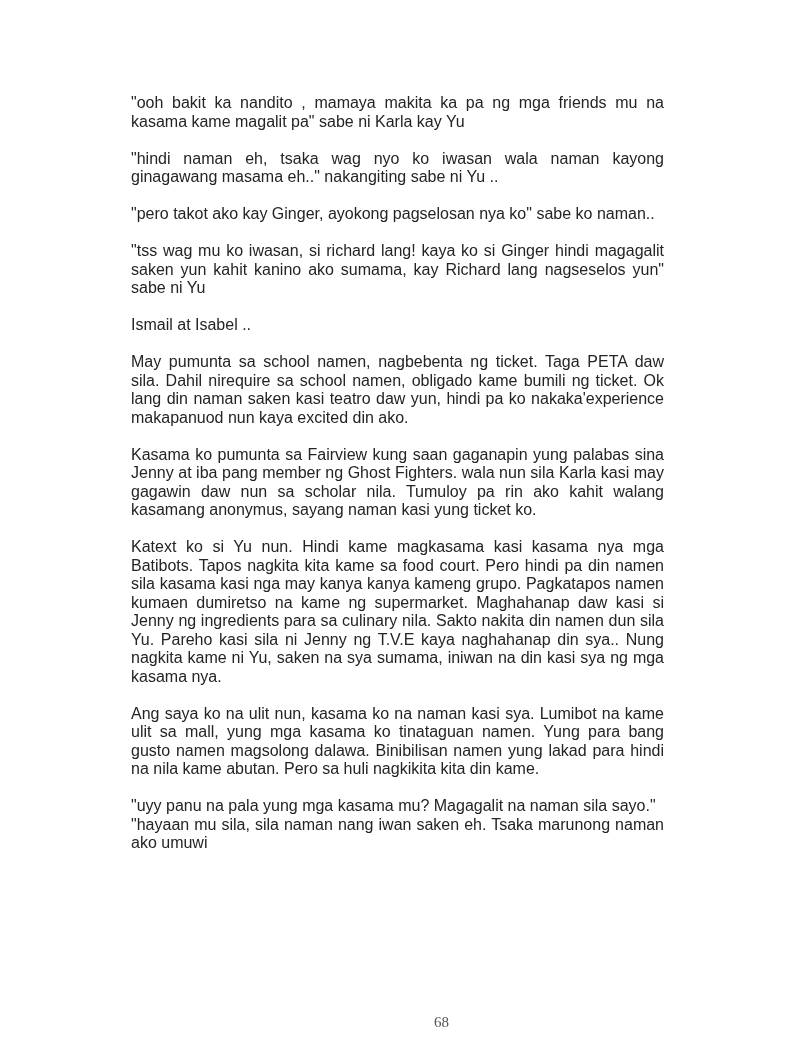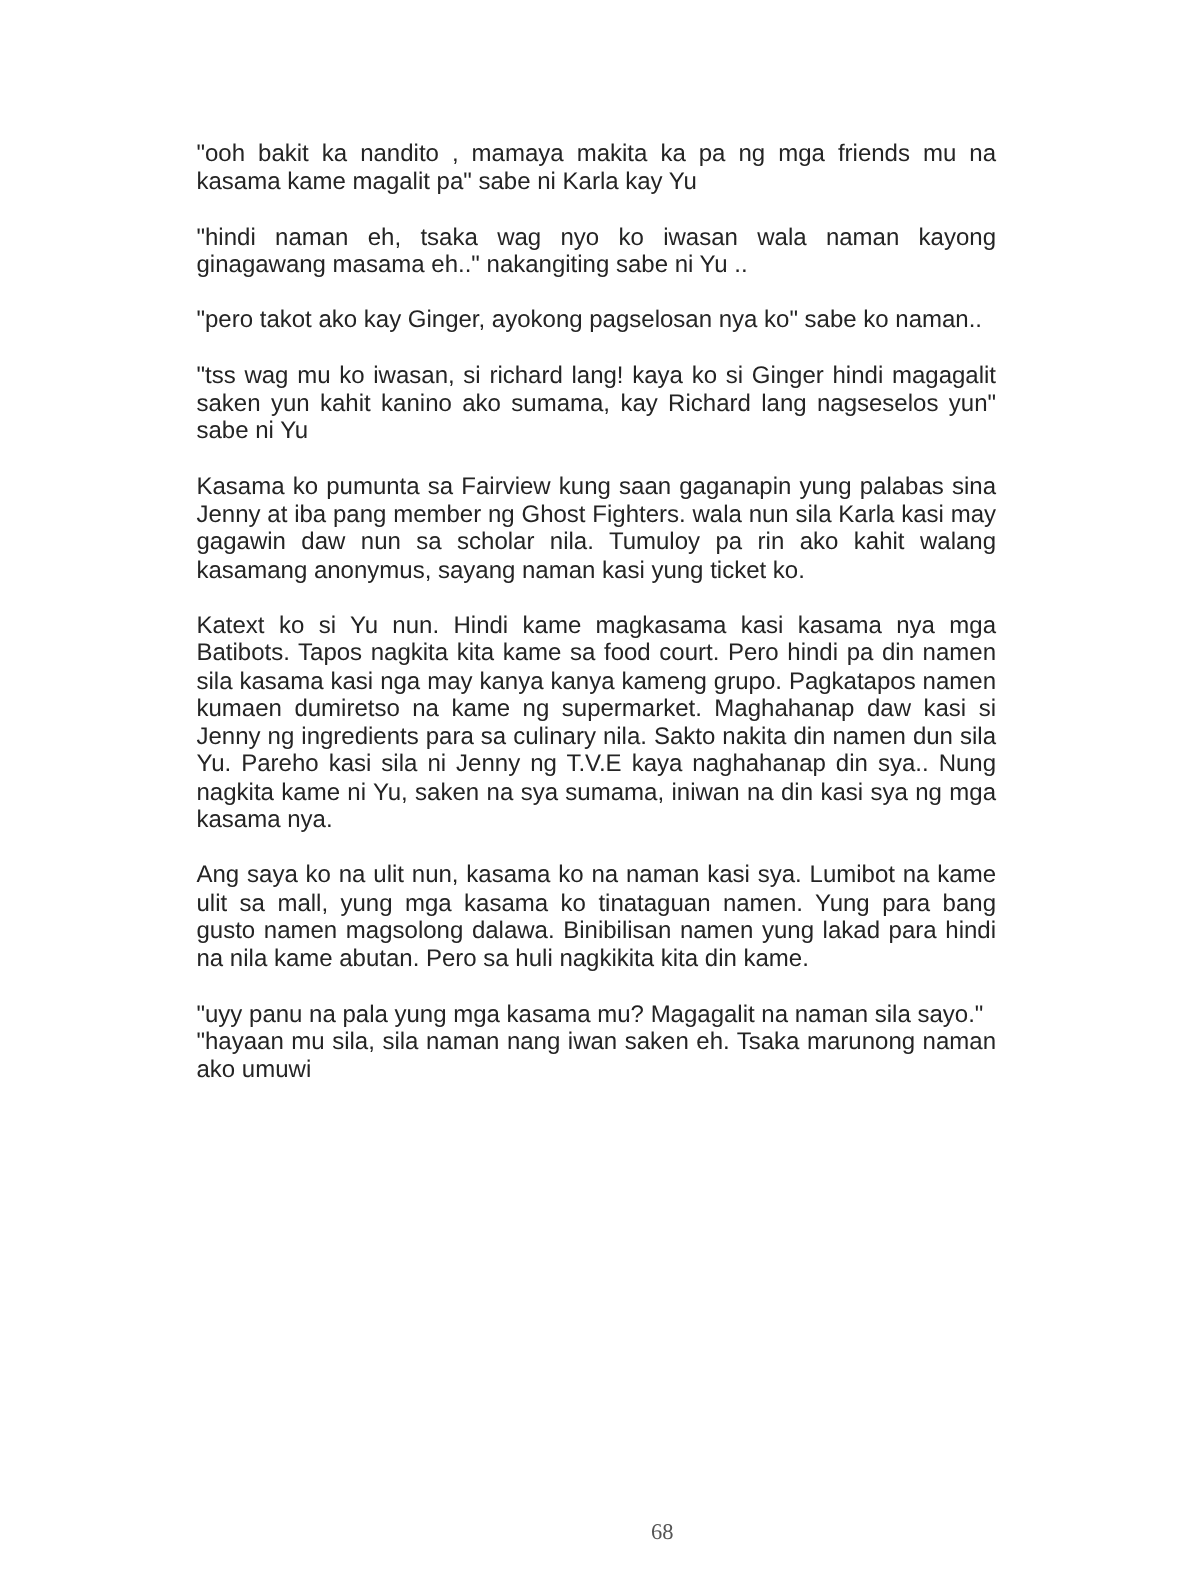--- a/index.html
+++ b/index.html
@@ -47,20 +47,22 @@
 </style>
 </head>
 <body>
 
 <div class="page">
   <div class="content">
     <p>"ooh bakit ka nandito , mamaya makita ka pa ng mga friends mu na kasama kame magalit pa" sabe ni Karla kay Yu</p>
     <p>"hindi naman eh, tsaka wag nyo ko iwasan wala naman kayong ginagawang masama eh.." nakangiting sabe ni Yu ..</p>
     <p>"pero takot ako kay Ginger, ayokong pagselosan nya ko" sabe ko naman..</p>
     <p>"tss wag mu ko iwasan, si richard lang! kaya ko si Ginger hindi magagalit saken yun kahit kanino ako sumama, kay Richard lang nagseselos yun" sabe ni Yu</p>
+    <p>Ismail at Isabel ..</p>
+    <p>May pumunta sa school namen, nagbebenta ng ticket. Taga PETA daw sila. Dahil nirequire sa school namen, obligado kame bumili ng ticket. Ok lang din naman saken kasi teatro daw yun, hindi pa ko nakaka'experience makapanuod nun kaya excited din ako.</p>
     <p>Kasama ko pumunta sa Fairview kung saan gaganapin yung palabas sina Jenny at iba pang member ng Ghost Fighters. wala nun sila Karla kasi may gagawin daw nun sa scholar nila. Tumuloy pa rin ako kahit walang kasamang anonymus, sayang naman kasi yung ticket ko.</p>
     <p>Katext ko si Yu nun. Hindi kame magkasama kasi kasama nya mga Batibots. Tapos nagkita kita kame sa food court. Pero hindi pa din namen sila kasama kasi nga may kanya kanya kameng grupo. Pagkatapos namen kumaen dumiretso na kame ng supermarket. Maghahanap daw kasi si Jenny ng ingredients para sa culinary nila. Sakto nakita din namen dun sila Yu. Pareho kasi sila ni Jenny ng T.V.E kaya naghahanap din sya.. Nung nagkita kame ni Yu, saken na sya sumama, iniwan na din kasi sya ng mga kasama nya.</p>
     <p>Ang saya ko na ulit nun, kasama ko na naman kasi sya. Lumibot na kame ulit sa mall, yung mga kasama ko tinataguan namen. Yung para bang gusto namen magsolong dalawa. Binibilisan namen yung lakad para hindi na nila kame abutan. Pero sa huli nagkikita kita din kame.</p>
     <p class="tight">"uyy panu na pala yung mga kasama mu? Magagalit na naman sila sayo."</p>
     <p>"hayaan mu sila, sila naman nang iwan saken eh. Tsaka marunong naman ako umuwi</p>
   </div>
   <div class="footer">
     <span class="page-number">68</span>
   </div>
 </div>

